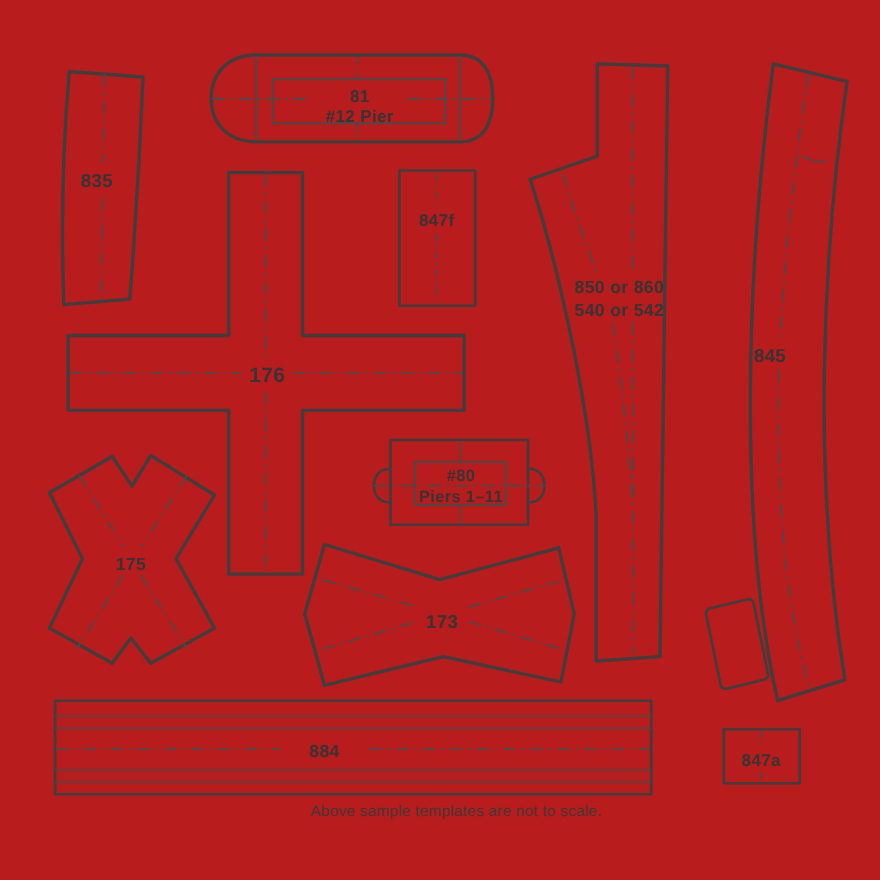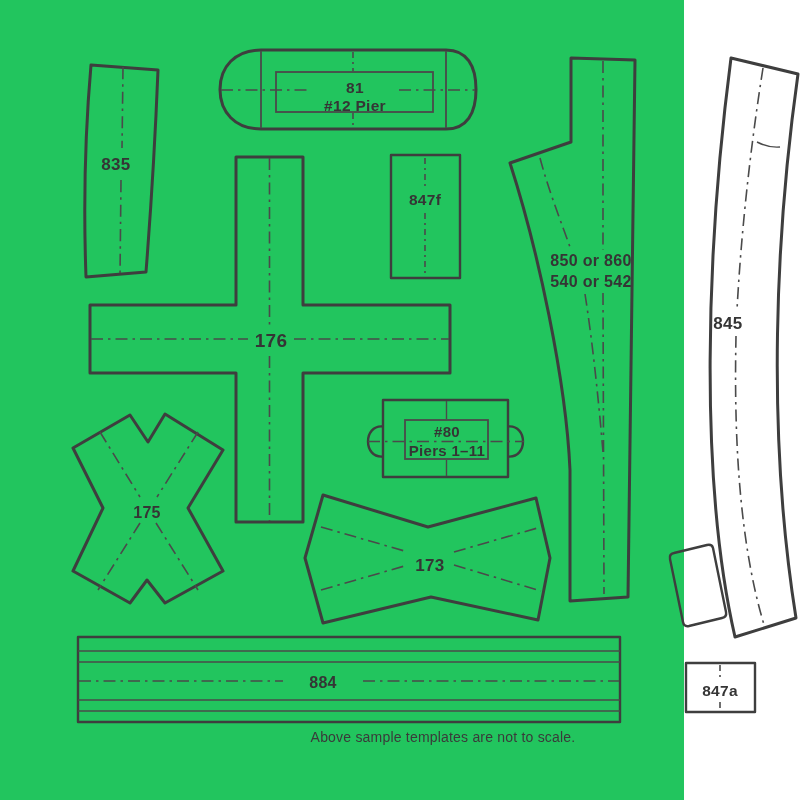--- a/index.html
+++ b/index.html
@@ -1,20 +1,19 @@
 <!DOCTYPE html>
 <html><head>
 <meta charset="utf-8">
 <style>
   html,body{margin:0;padding:0;background:#ffffff;}
   .page{
-    width:656px;height:800px;position:relative;
-    background:#22c55e;
+    width:800px;height:800px;position:relative;
+    background:#b91c1c;
     font-family:"Liberation Sans", sans-serif;
-    padding-left:28px;
   }
   svg{display:block;}
   .outline{fill:none;stroke:#3e3e3e;stroke-width:3;stroke-linejoin:round;stroke-linecap:round;}
   .outline-med{fill:none;stroke:#3e3e3e;stroke-width:2.4;stroke-linejoin:round;}
   .inner{fill:none;stroke:#4a4a4a;stroke-width:1.8;}
   .thin{fill:none;stroke:#4a4a4a;stroke-width:1.4;}
   .dashdot{fill:none;stroke:#4a4a4a;stroke-width:1.6;stroke-dasharray:12 5 2.5 5;}
   .dashsm{fill:none;stroke:#4a4a4a;stroke-width:1.6;stroke-dasharray:6 4 2 4;}
   .lbl{
     font-family:"Liberation Sans", sans-serif;

